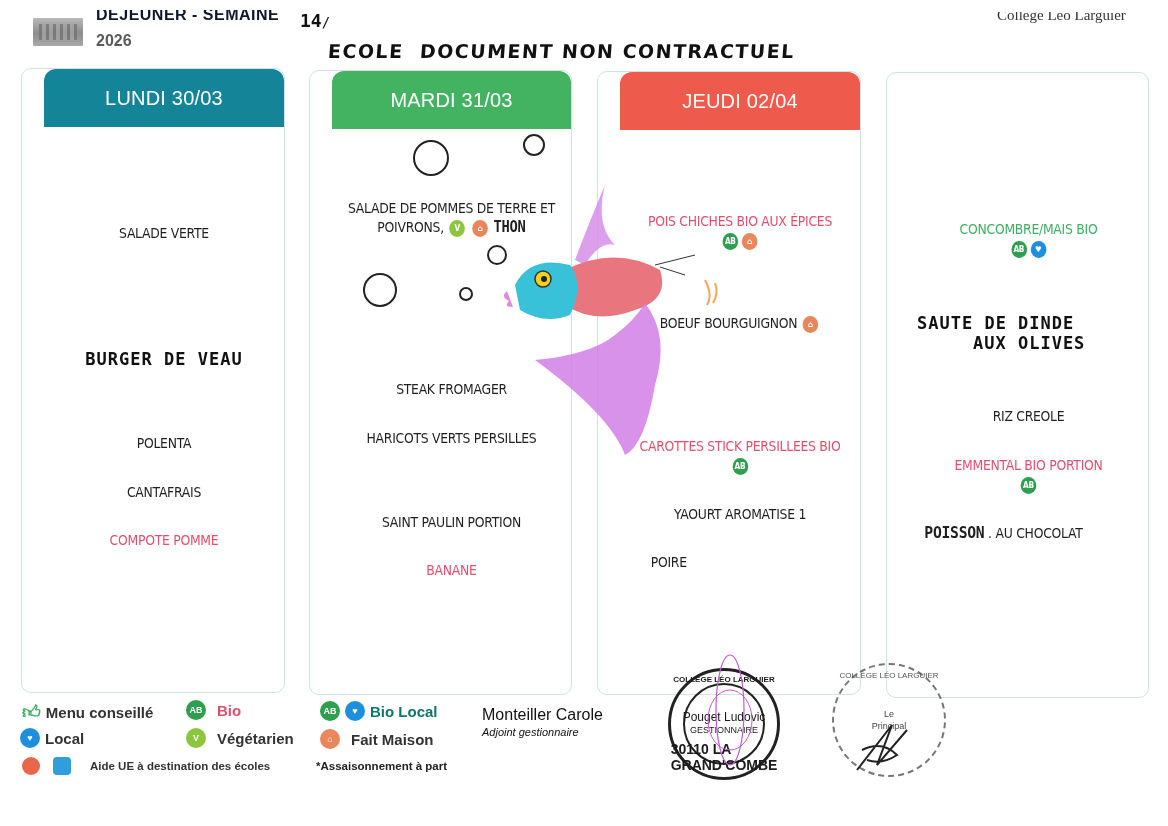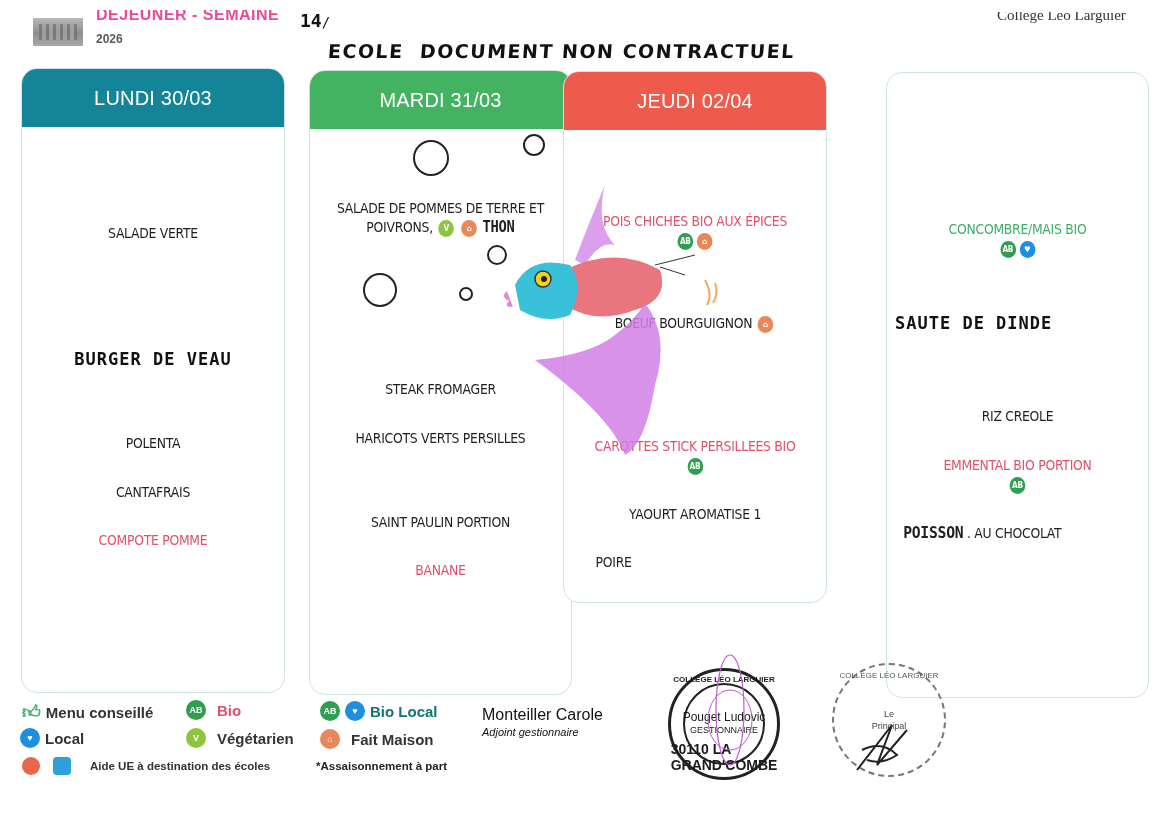--- a/index.html
+++ b/index.html
@@ -4,34 +4,34 @@
 <style>
   * { box-sizing: border-box; margin: 0; padding: 0; }
   html, body { width: 1168px; height: 826px; background: #ffffff; overflow: hidden; }
   body { position: relative; font-family: "Liberation Sans", "DejaVu Sans", sans-serif; color: #1a1a1a; }
 
   
   .logo { position: absolute; left: 33px; top: 18px; width: 50px; height: 28px;
           background: linear-gradient(180deg, #b9b9b9 0%, #8d8d8d 55%, #a9a9a9 100%); border-radius: 1px; }
   .logo::before { content: ""; position: absolute; left: 6px; top: 6px; width: 38px; height: 16px;
           background: repeating-linear-gradient(90deg, #6e6e6e 0 3px, #a4a4a4 3px 7px); opacity: 0.7; }
-  .title-line1 { position: absolute; left: 96px; top: 10px; font-size: 16px; font-weight: bold; color: #ec4899;
+  .title-line1 { position: absolute; left: 96px; top: 10px; font-size: 16px; font-weight: bold; color: #0f172a;
           letter-spacing: 0.5px; height: 15px; overflow: hidden; line-height: 22px; padding-top: 0; }
   .title-line1 .inner { display: block; margin-top: -6px; }
   .week-number { position: absolute; left: 300px; top: 10px; font-family: "DejaVu Sans Mono", monospace;
           font-weight: bold; font-size: 18px; color: #111; }
-  .title-line2 { position: absolute; left: 96px; top: 32px; font-size: 12px; font-weight: bold; color: #5a5a5a; }
+  .title-line2 { position: absolute; left: 96px; top: 32px; font-size: 16px; font-weight: bold; color: #5a5a5a; }
   .college-name { position: absolute; left: 997px; top: 12px; font-family: "Liberation Serif", serif;
           font-size: 15px; color: #333; height: 14px; overflow: hidden; }
   .college-name .inner { display: block; margin-top: -5px; }
   .stamp-text { position: absolute; left: 328px; top: 40px; font-family: "DejaVu Sans", sans-serif;
           font-weight: bold; font-size: 19px; letter-spacing: 1.5px; color: #111; transform: skewX(-4deg); }
 
   
-  .day-card { position: absolute; border: 1px solid #cfe3e3; border-radius: 16px; background: #fff; overflow: hidden; }
+  .day-card { position: absolute; border: 1px solid #cfe3e3; border-radius: 10px; background: #fff; overflow: hidden; padding-left: 22px; }
   .day-header { height: 58px; display: flex; align-items: center; justify-content: center;
           color: #fff; font-size: 20px; letter-spacing: 0.2px; border-radius: 12px 12px 0 0; }
   .day-body { position: relative; height: calc(100% - 58px); }
   .dish { position: absolute; left: 0; right: 0; text-align: center; font-size: 13.5px; color: #1f1f1f;
           font-family: "DejaVu Sans", sans-serif; letter-spacing: -0.3px; transform: scaleX(0.92); }
   .dish.red { color: #e0506e; }
   .dish.green { color: #3fae66; }
   .dish.hand { font-family: "DejaVu Sans Mono", monospace; font-weight: bold; font-size: 17px; color: #111;
           letter-spacing: 1px; transform: none; }
   .dish.left { text-align: left; }
@@ -95,21 +95,21 @@
         <span style="font-family:'DejaVu Sans Mono',monospace;font-weight:bold;font-size:15px;">THON</span>
       </div>
     </div>
     <div class="dish" style="top:252px;">STEAK FROMAGER</div>
     <div class="dish" style="top:301px;">HARICOTS VERTS PERSILLES</div>
     <div class="dish" style="top:385px;">SAINT PAULIN PORTION</div>
     <div class="dish red" style="top:433px;">BANANE</div>
   </div>
 </div>
 
-<div class="day-card" style="left:563px;top:71px;width:264px;height:532px;">
+<div class="day-card" style="left:597px;top:71px;width:264px;height:624px;">
   <div class="day-header" style="background:#ee5a4c;">JEUDI 02/04</div>
   <div class="day-body">
     <div class="dish red" style="top:83px;">
       <div>POIS CHICHES BIO AUX ÉPICES</div>
       <div class="badges">
         <span class="badge b-bio">AB</span>
         <span class="badge b-fait">⌂</span>
       </div>
     </div>
     <div class="dish" style="top:185px;">
@@ -131,20 +131,21 @@
   <div class="day-body">
     <div class="dish green" style="top:148px;">
       <div>CONCOMBRE/MAIS BIO</div>
       <div class="badges">
         <span class="badge b-bio">AB</span>
         <span class="badge b-local">♥</span>
       </div>
     </div>
     <div class="dish hand left" style="top:240px;left:8px;">
       <div>SAUTE DE DINDE</div>
+      <div style="padding-left:56px;">AUX OLIVES</div>
     </div>
     <div class="dish" style="top:335px;">RIZ CREOLE</div>
     <div class="dish red" style="top:384px;">
       <div>EMMENTAL BIO PORTION</div>
       <div class="badges">
         <span class="badge b-bio">AB</span>
       </div>
     </div>
     <div class="dish left" style="top:450px;left:6px;">
       <span style="font-family:'DejaVu Sans Mono',monospace;font-weight:bold;font-size:16px;">POISSON</span>

